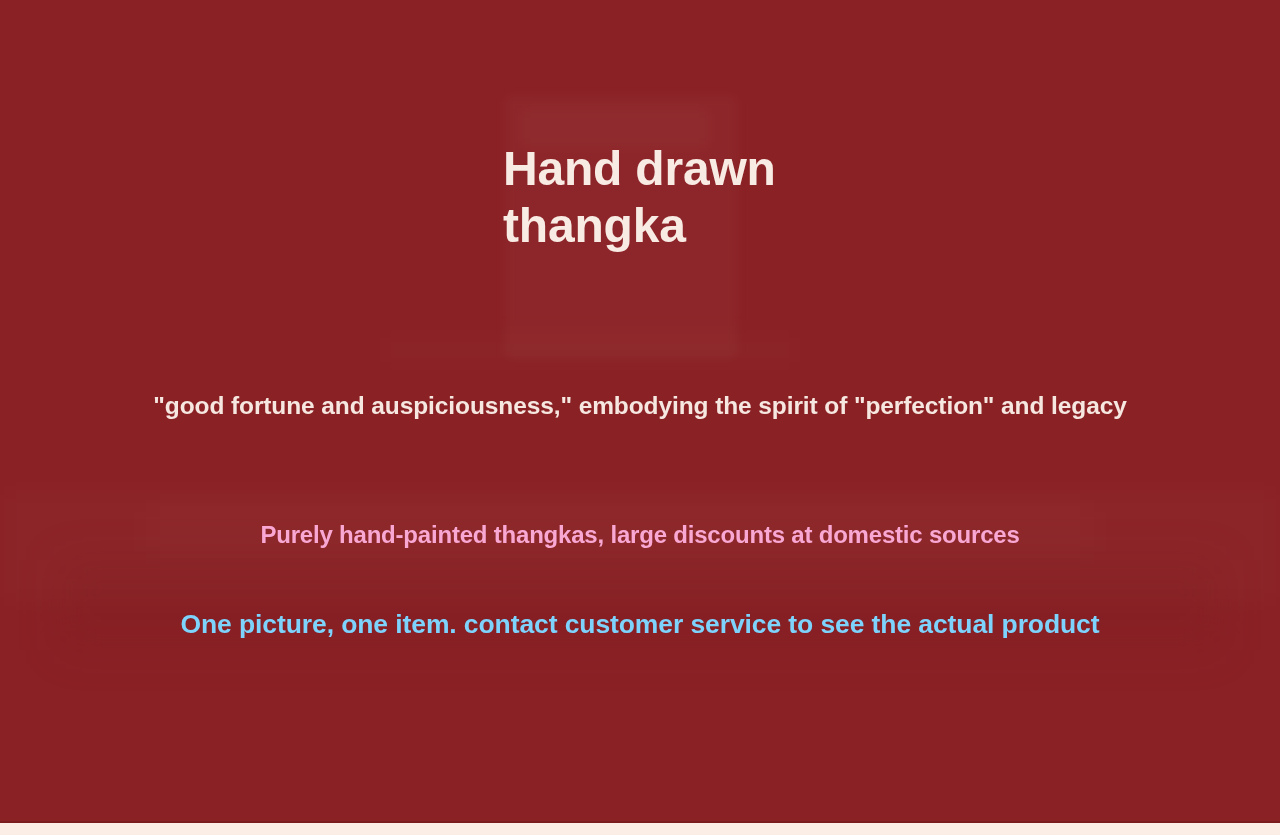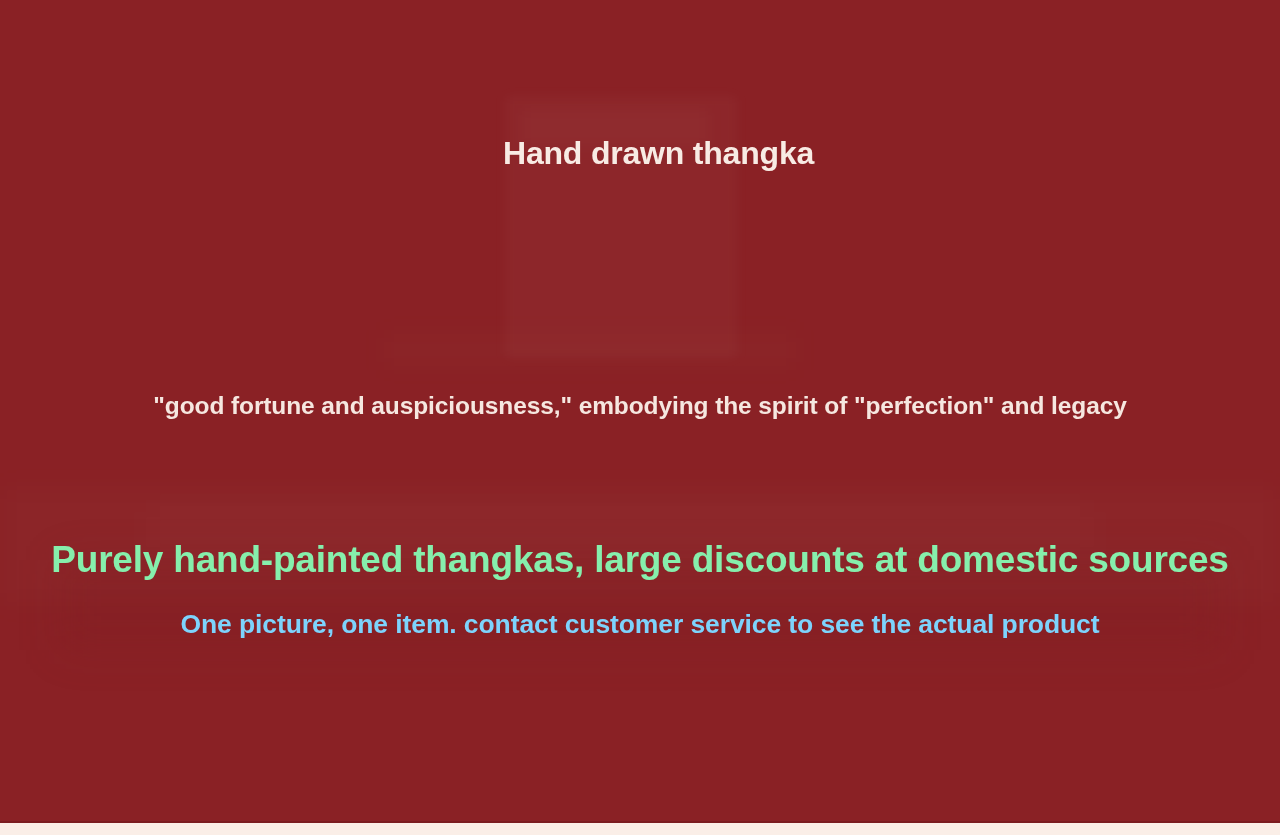--- a/index.html
+++ b/index.html
@@ -75,24 +75,24 @@
     width: 420px;
     height: 40px;
     background: rgba(255, 230, 220, 0.014);
     filter: blur(12px);
   }
 
   
   .hero {
     position: absolute;
     left: 503px;
-    top: 125px;
+    top: 140px;
     width: 420px;
     color: #f8ebe4;
-    font-size: 32px;
+    font-size: 48px;
     font-weight: 700;
     line-height: 57px;
     letter-spacing: -0.2px;
     white-space: pre-line;
     text-align: left;
   }
 
   
   .line {
     position: absolute;
@@ -103,23 +103,23 @@
     white-space: nowrap;
   }
   .tagline {
     top: 389px;
     color: #f6e7e0;
     font-size: 24.5px;
     line-height: 34px;
     letter-spacing: -0.1px;
   }
   .promo {
-    top: 540px;
-    color: #86efac;
-    font-size: 37px;
+    top: 515px;
+    color: #f9a8d4;
+    font-size: 24px;
     line-height: 40px;
     letter-spacing: -0.2px;
   }
   .service {
     top: 606px;
     color: #7dd3fc;
     font-size: 26.5px;
     line-height: 36px;
     letter-spacing: -0.1px;
   }

